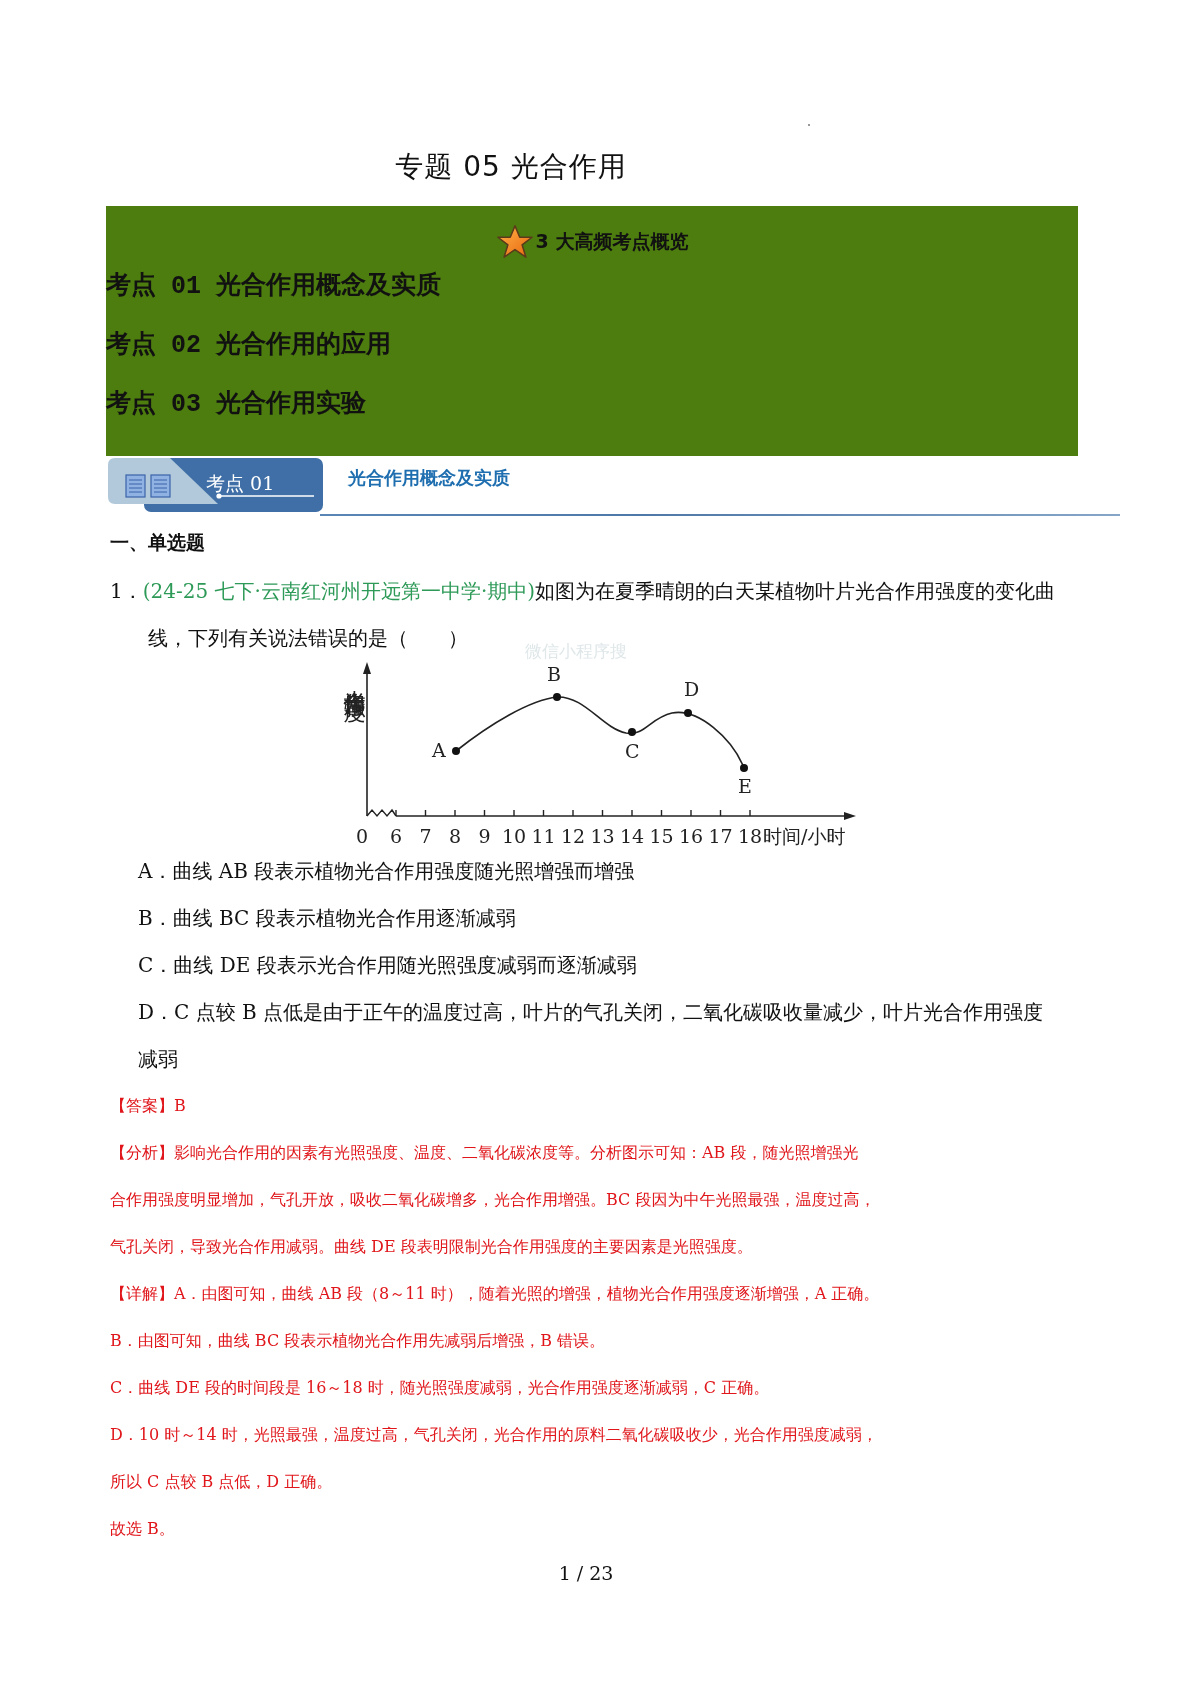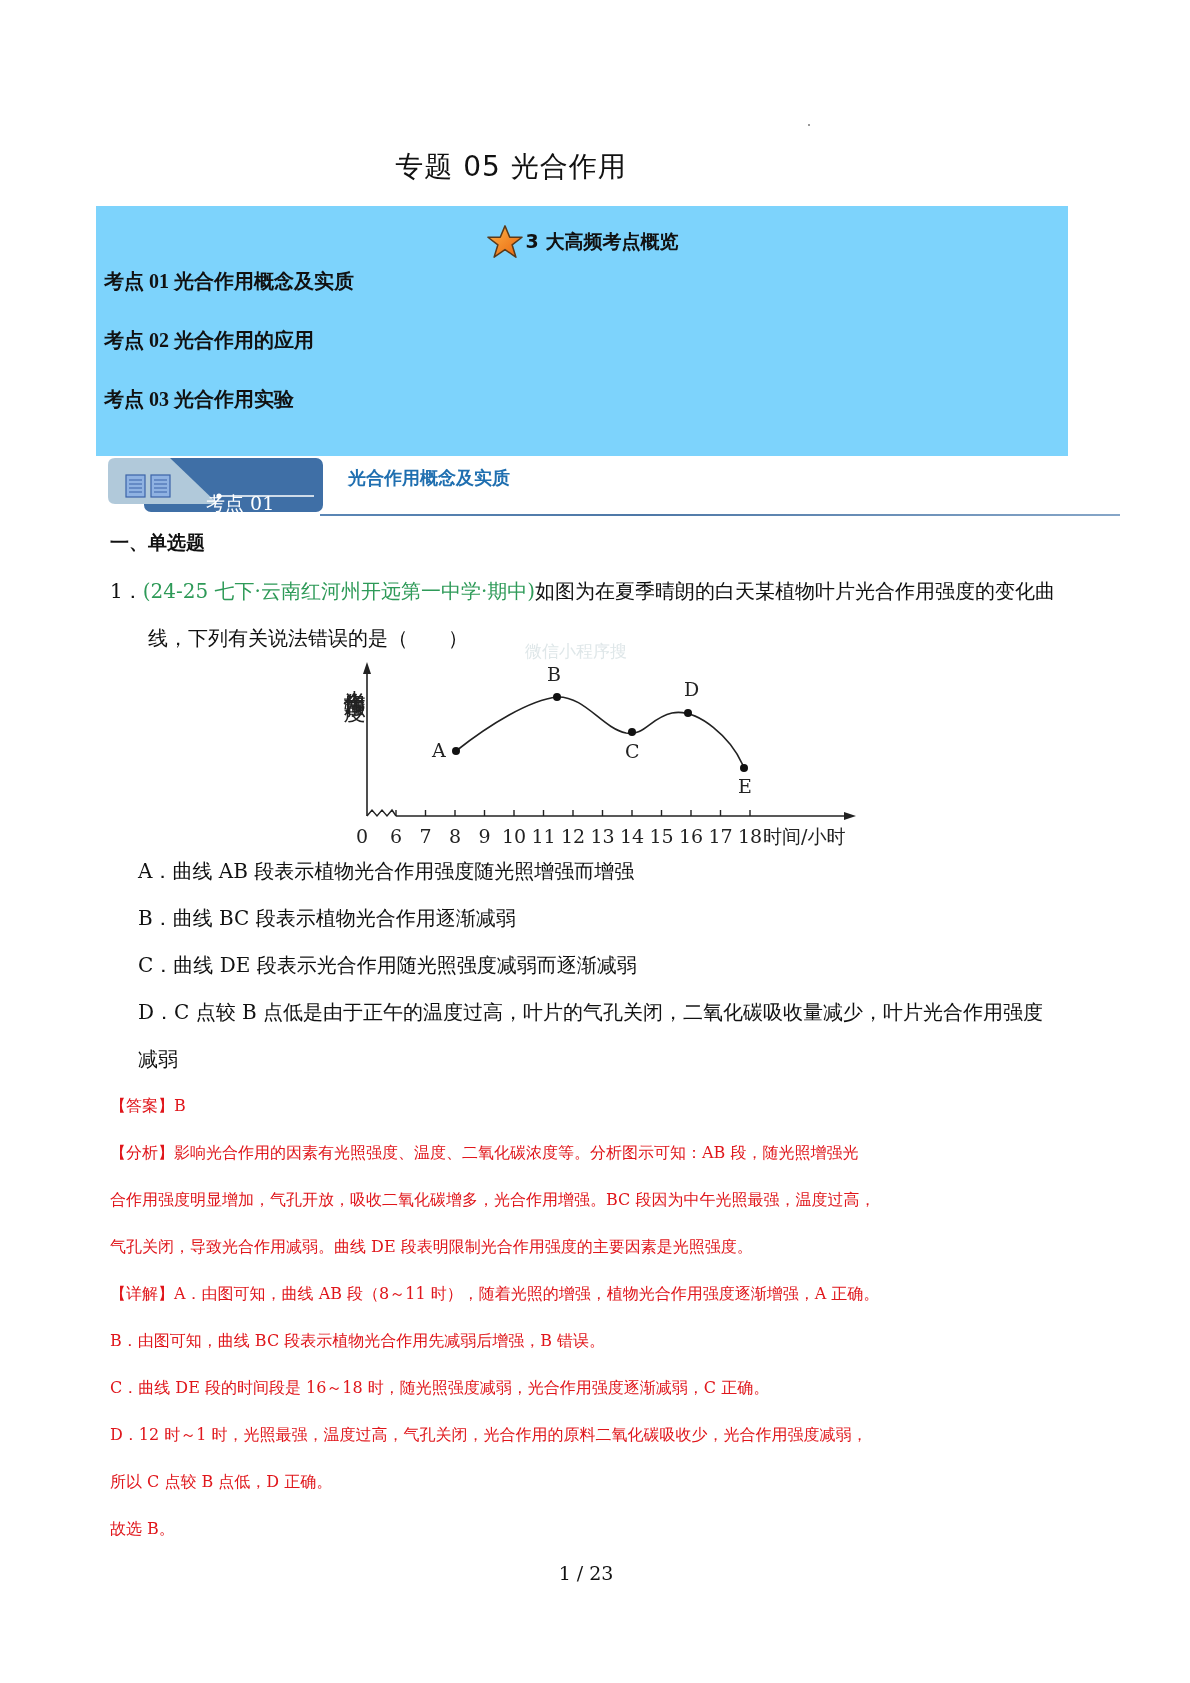--- a/index.html
+++ b/index.html
@@ -2,27 +2,27 @@
 <html><head>
 <meta charset="utf-8">
 <style>
   html, body { margin:0; padding:0; background:#ffffff; }
   body { width:1190px; height:1683px; position:relative; overflow:hidden;
          font-family:"DejaVu Serif","Liberation Serif",serif; color:#111; }
   .abs { position:absolute; }
   .title { left:0; width:1022px; top:148px; text-align:center; font-size:28px; letter-spacing:1px;
            font-family:"DejaVu Sans","Liberation Sans",sans-serif; }
   .dot-mark { left:808px; top:124px; width:2px; height:2px; background:#777; border-radius:1px; }
-  .overview { left:96px; top:206px; width:972px; height:250px; background:#7dd3fc; }
+  .overview { left:106px; top:206px; width:972px; height:250px; background:#4d7c0f; }
   .ov-head { position:absolute; top:18px; left:0; width:100%; text-align:center;
              font-family:"DejaVu Sans","Liberation Sans",sans-serif; font-weight:bold; font-size:19px; }
   .ov-head .star { display:inline-block; vertical-align:middle; width:38px; height:36px; margin-right:2px; }
   .ov-head span.t { vertical-align:middle; }
-  .ov-item { position:absolute; left:0; font-family:Liberation Serif, serif;
-             font-weight:bold; font-size:20px; color:#111;padding-left:8px; }
+  .ov-item { position:absolute; left:0; font-family:Liberation Mono, monospace;
+             font-weight:bold; font-size:25px; color:#111; }
   .kp-banner { left:108px; top:458px; width:215px; height:54px; }
   .kp-title { left:348px; top:466px; font-size:18px; color:#1f6fb0; font-weight:bold;
               font-family:"DejaVu Sans","Liberation Sans",sans-serif; }
   .kp-rule { left:320px; top:514px; width:800px; height:2px;
              background:linear-gradient(to right,#5a86b5,#4e78a7 40%,#86a6c8); }
   .sec-head { left:110px; top:530px; font-size:19px; font-weight:bold;
               font-family:Liberation Serif, serif; }
   .q-line { left:110px; font-size:20px; line-height:28px; white-space:nowrap; }
   .src { color:#2e9a58; }
   .watermark { left:525px; top:640px; font-size:17px; color:#dfe7e9; font-family:"DejaVu Sans","Liberation Sans",sans-serif; }
@@ -68,21 +68,21 @@
       <line x1="21" y1="34" x2="34" y2="34" stroke="#3b63a8" stroke-width="1"></line>
       <rect x="43" y="17" width="19" height="22" fill="#8fb2e2" stroke="#3b63a8" stroke-width="1.2"></rect>
       <line x1="46" y1="22" x2="59" y2="22" stroke="#3b63a8" stroke-width="1"></line>
       <line x1="46" y1="26" x2="59" y2="26" stroke="#3b63a8" stroke-width="1"></line>
       <line x1="46" y1="30" x2="59" y2="30" stroke="#3b63a8" stroke-width="1"></line>
       <line x1="46" y1="34" x2="59" y2="34" stroke="#3b63a8" stroke-width="1"></line>
     </g>
     <line x1="111" y1="38" x2="206" y2="38" stroke="#ffffff" stroke-width="1.5"></line>
     <circle cx="111" cy="38" r="2.6" fill="#ffffff"></circle>
   </svg>
-  <div class="abs" style="left:98px;top:13px;font-size:19px;color:#ffffff;margin-top:20px;">考点 01</div>
+  <div class="abs" style="left:98px;top:13px;font-size:19px;color:#ffffff;">考点 01</div>
 </div>
 <div class="abs kp-title">光合作用概念及实质</div>
 <div class="abs kp-rule"></div>
 
 <div class="abs sec-head">一、单选题</div>
 
 <div class="abs q-line" style="top:577px">
   <span>1．</span><span class="src">(24-25 七下·云南红河州开远第一中学·期中)</span><span>如图为在夏季晴朗的白天某植物叶片光合作用强度的变化曲</span>
 </div>
 <div class="abs q-line" style="left:148px;top:624px">线，下列有关说法错误的是（　　）</div>
@@ -162,17 +162,17 @@
   <span>【分析】</span><span>影响光合作用的因素有光照强度、温度、二氧化碳浓度等。分析图示可知：AB 段，随光照增强光</span>
 </div>
 <div class="abs ans red" style="top:1186px">合作用强度明显增加，气孔开放，吸收二氧化碳增多，光合作用增强。BC 段因为中午光照最强，温度过高，</div>
 <div class="abs ans red" style="top:1233px">气孔关闭，导致光合作用减弱。曲线 DE 段表明限制光合作用强度的主要因素是光照强度。</div>
 
 <div class="abs ans red" style="top:1280px">
   <span>【详解】</span><span>A．由图可知，曲线 AB 段（8～11 时），随着光照的增强，植物光合作用强度逐渐增强，A 正确。</span>
 </div>
 <div class="abs ans red" style="top:1327px">B．由图可知，曲线 BC 段表示植物光合作用先减弱后增强，B 错误。</div>
 <div class="abs ans red" style="top:1374px">C．曲线 DE 段的时间段是 16～18 时，随光照强度减弱，光合作用强度逐渐减弱，C 正确。</div>
-<div class="abs ans red" style="top:1421px">D．12 时～1 时，光照最强，温度过高，气孔关闭，光合作用的原料二氧化碳吸收少，光合作用强度减弱，</div>
+<div class="abs ans red" style="top:1421px">D．10 时～14 时，光照最强，温度过高，气孔关闭，光合作用的原料二氧化碳吸收少，光合作用强度减弱，</div>
 <div class="abs ans red" style="top:1468px">所以 C 点较 B 点低，D 正确。</div>
 <div class="abs ans red" style="top:1515px">故选 B。</div>
 
 <div class="abs page-num">1 / 23</div>
 
 </body></html>

